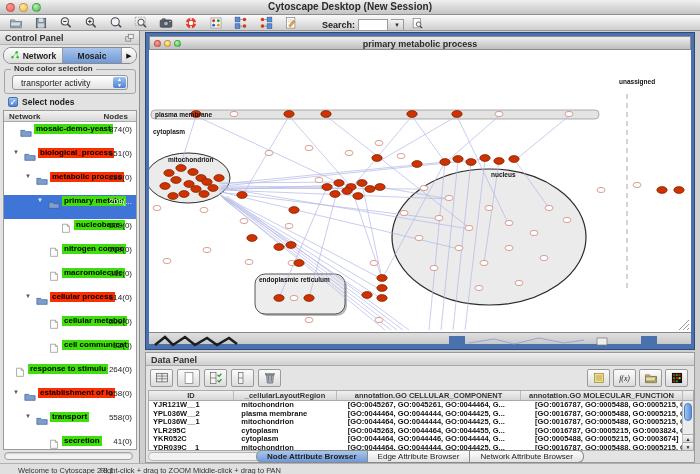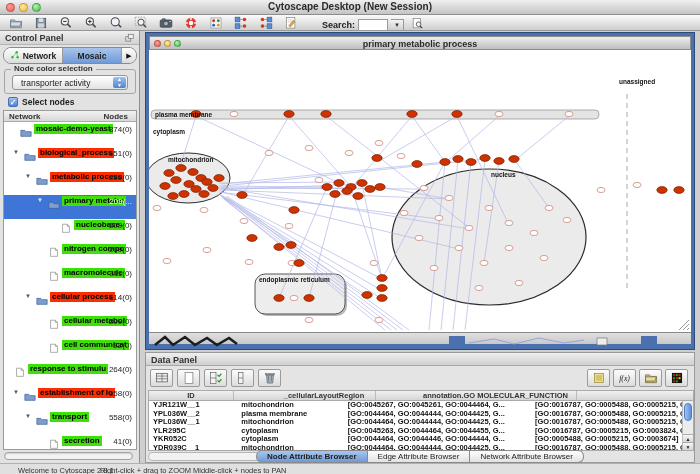--- a/index.html
+++ b/index.html
@@ -98,21 +98,21 @@
   .data-panel { position:absolute; left:5px; top:321px; width:550px; height:111px;
     background:#e4e4e4; border:1px solid #9a9a9a; }
   .dp-header { position:absolute; left:0; top:0; width:100%; height:13px;
     background:linear-gradient(#efefef,#cfcfcf); border-bottom:1px solid #a8a8a8; }
   .dp-header .t { position:absolute; left:5px; top:1.5px; font-size:9px; font-weight:bold; color:#333; }
   .dp-toolbar { position:absolute; left:0; top:13px; width:100%; height:24px; }
   .dp-btn { position:absolute; top:3px; width:23px; height:18px; background:linear-gradient(#fcfcfc,#dcdcdc);
     border:1px solid #9a9a9a; border-radius:2px; display:flex; align-items:center; justify-content:center; }
   .dp-btn svg { width:14px; height:14px; }
   .dp-table { position:absolute; left:2px; top:37px; width:546px; height:61px; background:#fff; border:1px solid #aaa; overflow:hidden; }
-  .dpt-head { display:flex; height:10px; background:linear-gradient(#f0f0f0,#d6d6d6); border-bottom:1px solid #aaa;gap:39px; }
+  .dpt-head { display:flex; height:10px; background:linear-gradient(#f0f0f0,#d6d6d6); border-bottom:1px solid #aaa; }
   .dpt-hc { font-size:7.5px; font-weight:bold; color:#333; text-align:center; overflow:hidden; white-space:nowrap;
     border-right:1px solid #bbb; line-height:10px; }
   .dpt-row { display:flex; height:8.6px;justify-content:space-between; }
   .dpt-c { font-size:7.5px; font-weight:bold; color:#111; white-space:nowrap; overflow:hidden;
     padding-left:4px; line-height:8.6px; }
   .dpt-scroll { position:absolute; right:0; top:10px; bottom:0; width:11px; background:#ececec; border-left:1px solid #bbb; }
   .dpt-thumb { position:absolute; left:1px; top:2px; width:8px; height:18px; border-radius:4px;
     background:linear-gradient(90deg,#9ec4f2,#5a8fd8); border:1px solid #4a7ec0; }
   .dpt-sbtn { position:absolute; left:0; width:10px; height:8px; background:linear-gradient(#f6f6f6,#d6d6d6);
     border-top:1px solid #aaa; font-size:5px; text-align:center; line-height:8px; color:#222; }
@@ -679,20 +679,21 @@
               <line x1="5" y1="6.5" x2="13" y2="6.5" stroke="#8c7a2a" stroke-width="0.7"></line>
               <line x1="5" y1="9" x2="13" y2="9" stroke="#8c7a2a" stroke-width="0.7"></line>
               <line x1="5" y1="11.5" x2="13" y2="11.5" stroke="#8c7a2a" stroke-width="0.7"></line>
             </svg>
           </button>
         </div>
       <div class="dp-table">
         <div class="dpt-head" id="dpt-head">
             <div class="dpt-hc" style="width: 85px;">ID</div>
             <div class="dpt-hc" style="width: 103px;">_cellularLayoutRegion</div>
+            <div class="dpt-hc" style="width: 184px;">annotation.GO CELLULAR_COMPONENT</div>
             <div class="dpt-hc" style="width: 162px;">annotation.GO MOLECULAR_FUNCTION</div>
           </div>
         <div id="dpt-body">
             <div class="dpt-row">
               <div class="dpt-c" style="width: 85px;">YJR121W__1</div>
               <div class="dpt-c" style="width: 103px;">mitochondrion</div>
               <div class="dpt-c" style="width: 184px;">[GO:0045267, GO:0045261, GO:0044464, G...</div>
               <div class="dpt-c" style="width: 162px;">[GO:0016787, GO:0005488, GO:0005215, G...</div>
             </div>
             <div class="dpt-row">
@@ -737,15 +738,15 @@
           <div class="dp-tab sel">Node Attribute Browser</div>
           <div class="dp-tab">Edge Attribute Browser</div>
           <div class="dp-tab">Network Attribute Browser</div>
         </div>
     </div>
   </div>
 
   <div class="statusbar">
     <span class="st1">Welcome to Cytoscape 2.8.1</span>
     <span class="st2">Right-click + drag to ZOOM</span>
-    <span class="st3">Middle-click + nodes to PAN</span>
+    <span class="st3">Middle-click + drag to PAN</span>
   </div>
 </div>
 
 </body></html>

